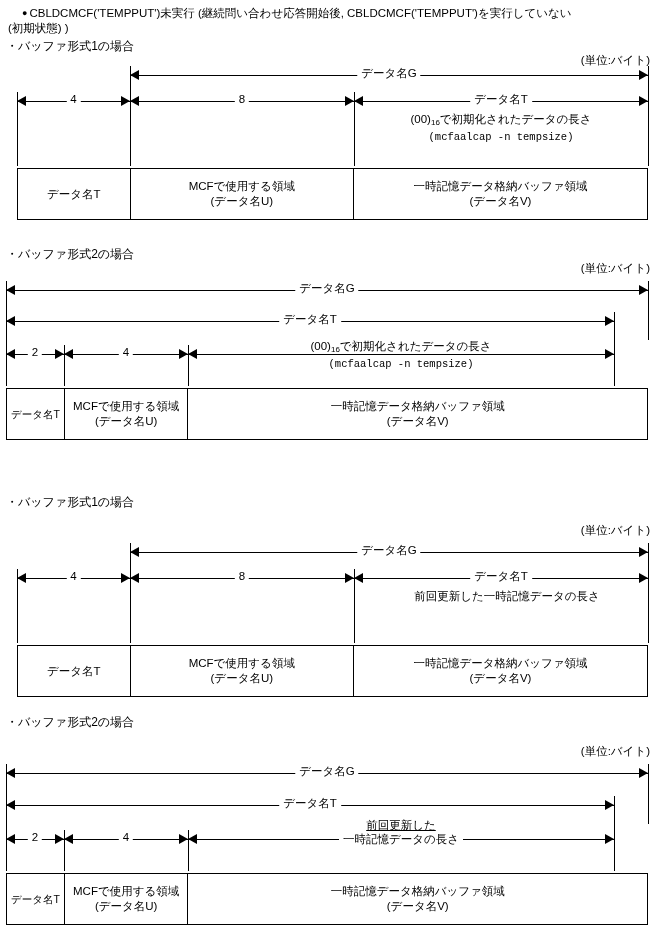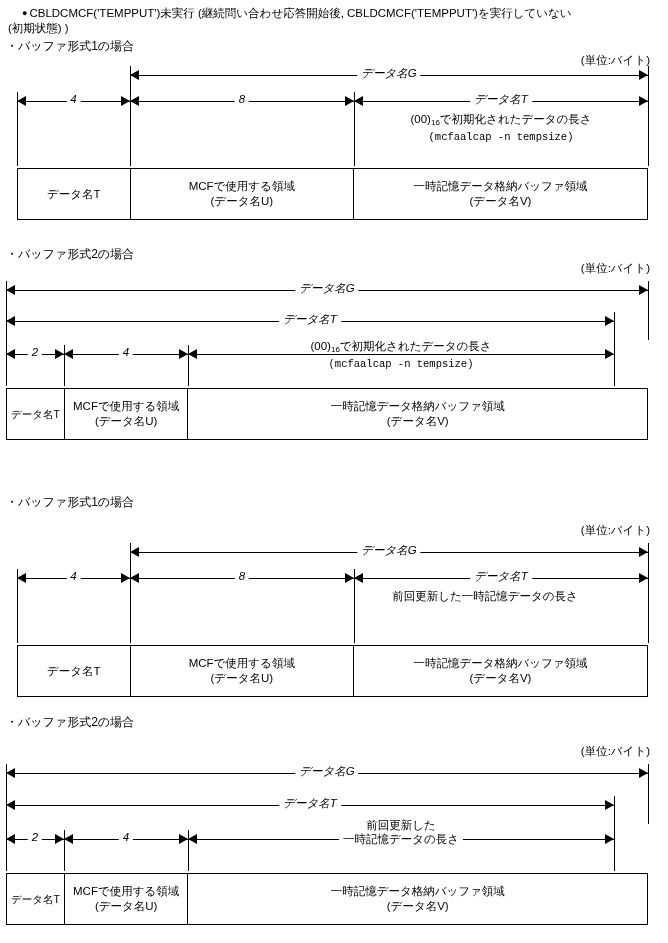--- a/index.html
+++ b/index.html
@@ -42,21 +42,20 @@
   }
   .sub-line {
     font-size: 12px;
     white-space: nowrap;
   }
 
   
   .arrow {
     position: absolute;
     height: 11px;
-    font-style: italic;
   }
   .arrow .line {
     position: absolute;
     top: 5px;
     left: 0;
     right: 0;
     height: 1px;
     background: #000;
   }
   .arrow .cap-l, .arrow .cap-r {
@@ -276,21 +275,21 @@
       <div class="cap-r"></div>
     <div class="lbl">8</div>
   </div>
   <div class="arrow" style="left:354px;top:573px;width:294px;">
     <div class="line"></div>
       <div class="cap-l"></div>
       <div class="cap-r"></div>
     <div class="lbl">データ名T</div>
   </div>
 
-  <div class="note" style="left:338px;top:589px;width:294px;">
+  <div class="note" style="left:360px;top:589px;width:294px;">
     <div>前回更新した一時記憶データの長さ</div>
   </div>
 
   <div class="boxrow" style="left:17px;top:645px;width:631px;height:52px;">
     <div class="cell" style="width:113px;">
       <span>データ名T</span>
     </div>
     <div class="cell" style="width:224px;">
       <span>MCFで使用する領域</span>
       <span>(データ名U)</span>
@@ -333,21 +332,21 @@
       <div class="cap-l"></div>
       <div class="cap-r"></div>
     <div class="lbl">4</div>
   </div>
   <div class="arrow" style="left:188px;top:834px;width:426px;">
     <div class="line"></div>
       <div class="cap-l"></div>
       <div class="cap-r"></div>
   </div>
 
-  <div class="note" style="left:188px;top:818px;width:426px;">
+  <div class="note" style="left:188px;top:818px;width:426px;text-decoration:underline;">
     <div>前回更新した</div>
     <div style="background:#fff;display:inline-block;padding:0 4px;">一時記憶データの長さ</div>
   </div>
 
   <div class="boxrow" style="left:6px;top:873px;width:642px;height:52px;">
     <div class="cell" style="width:58px;font-size:10.5px;">
       <span>データ名T</span>
     </div>
     <div class="cell" style="width:124px;">
       <span>MCFで使用する領域</span>

